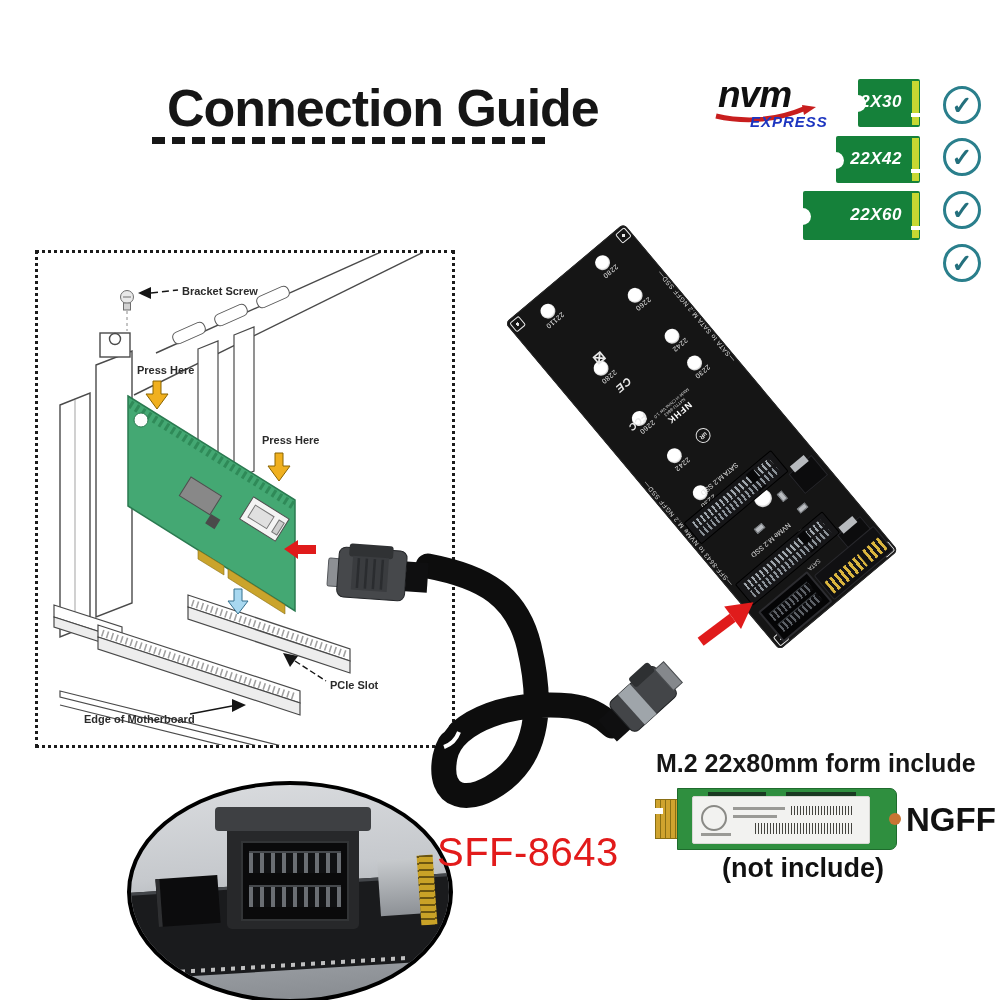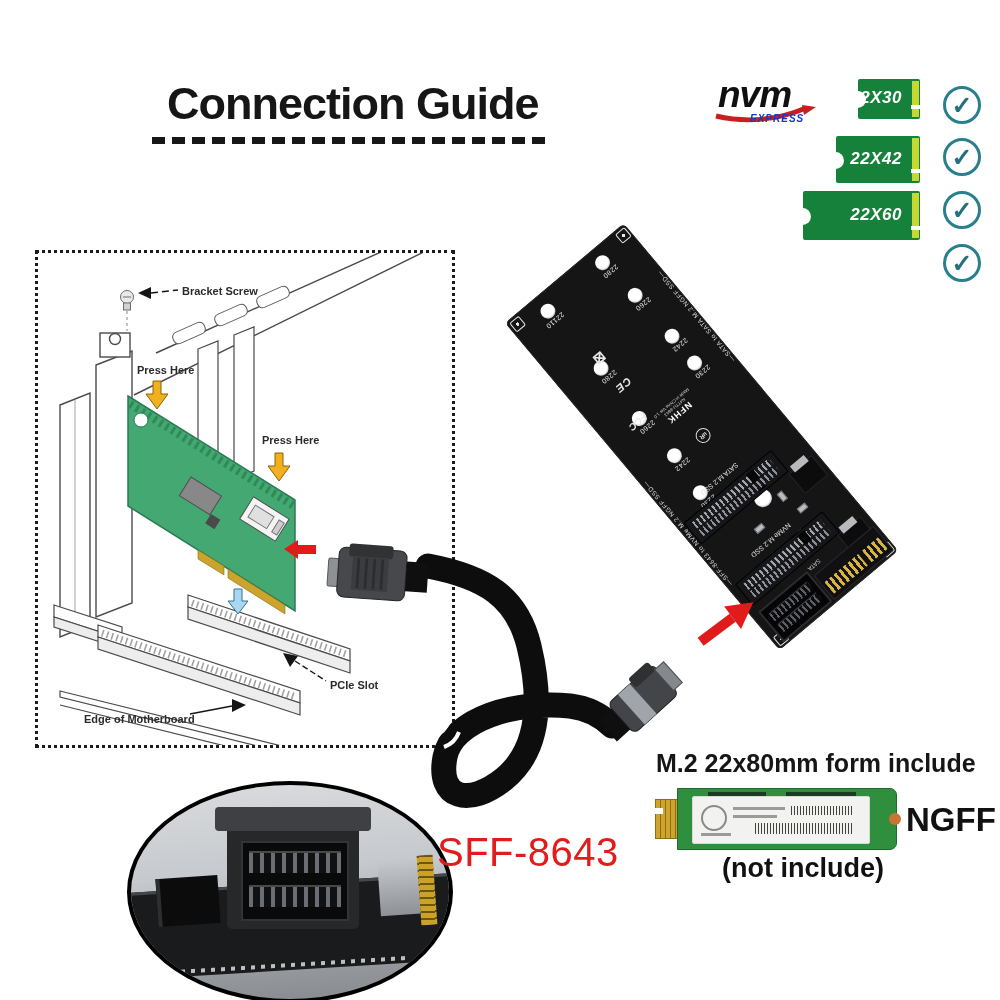--- a/index.html
+++ b/index.html
@@ -1,29 +1,29 @@
 <!DOCTYPE html>
 <html><head>
 <meta charset="utf-8">
 <style>
   html,body{margin:0;padding:0;background:#fff}
   .stage{position:relative;width:1000px;height:1000px;background:#fff;overflow:hidden;
          font-family:"Liberation Sans",sans-serif;color:#141414}
   .abs{position:absolute}
 
   
-  .page-title{left:167px;top:78px;font-size:45px;font-weight:700;letter-spacing:-1px;color:#161616}
+  .page-title{left:167px;top:78px;font-size:52px;font-weight:700;letter-spacing:-1px;color:#161616}
   .title-dash{left:152px;top:137px;width:398px;height:7px;
     background:repeating-linear-gradient(90deg,#171717 0 13px,transparent 13px 20px)}
 
   
   .nvm-logo{left:712px;top:80px;width:120px;height:48px}
   .nvm-word{position:absolute;left:6px;top:0;font-size:37px;font-weight:700;font-style:italic;
     letter-spacing:-1px;line-height:.8;color:#101010}
-  .express-word{position:absolute;left:38px;top:33px;font-size:10px;font-weight:700;
+  .express-word{position:absolute;left:38px;top:33px;font-size:15px;font-weight:700;
     font-style:italic;letter-spacing:1px;color:#1c35c0}
   .swoosh{position:absolute;left:2px;top:24px}
 
   
   .ssd-bar{position:absolute;background:#15813a;border-radius:2px}
   .ssd-bar .strip{position:absolute;right:1px;top:2px;bottom:2px;width:7px;background:#c6d832}
   .ssd-bar .strip-gap{position:absolute;right:0px;bottom:10px;width:9px;height:4px;background:#fff}
   .ssd-bar .notch{position:absolute;left:-9px;top:50%;margin-top:-8px;width:17px;height:17px;
     border-radius:50%;background:#fff}
   .ssd-bar .bar-label{position:absolute;right:18px;top:50%;transform:translateY(-54%);
@@ -133,21 +133,21 @@
 
   <div class="abs nvm-logo">
     <span class="nvm-word">nvm</span>
     <svg class="swoosh" width="104" height="20">
       <path d="M2,12 C32,19 64,16 92,4" stroke="#c81e1e" stroke-width="5" fill="none"></path>
       <polygon points="88,1 102,3 90,11" fill="#c81e1e"></polygon>
     </svg>
     <span class="express-word">EXPRESS</span>
   </div>
 
-  <div class="ssd-bar" style="left:858px;top:79px;width:62px;height:40px">
+  <div class="ssd-bar" style="left:858px;top:79px;width:62px;height:48px">
     <span class="notch"></span>
     <span class="strip"></span>
     <span class="strip-gap"></span>
     <span class="bar-label">22X30</span>
   </div>
   <div class="ssd-bar" style="left:836px;top:136px;width:84px;height:47px">
     <span class="notch"></span>
     <span class="strip"></span>
     <span class="strip-gap"></span>
     <span class="bar-label">22X42</span>

